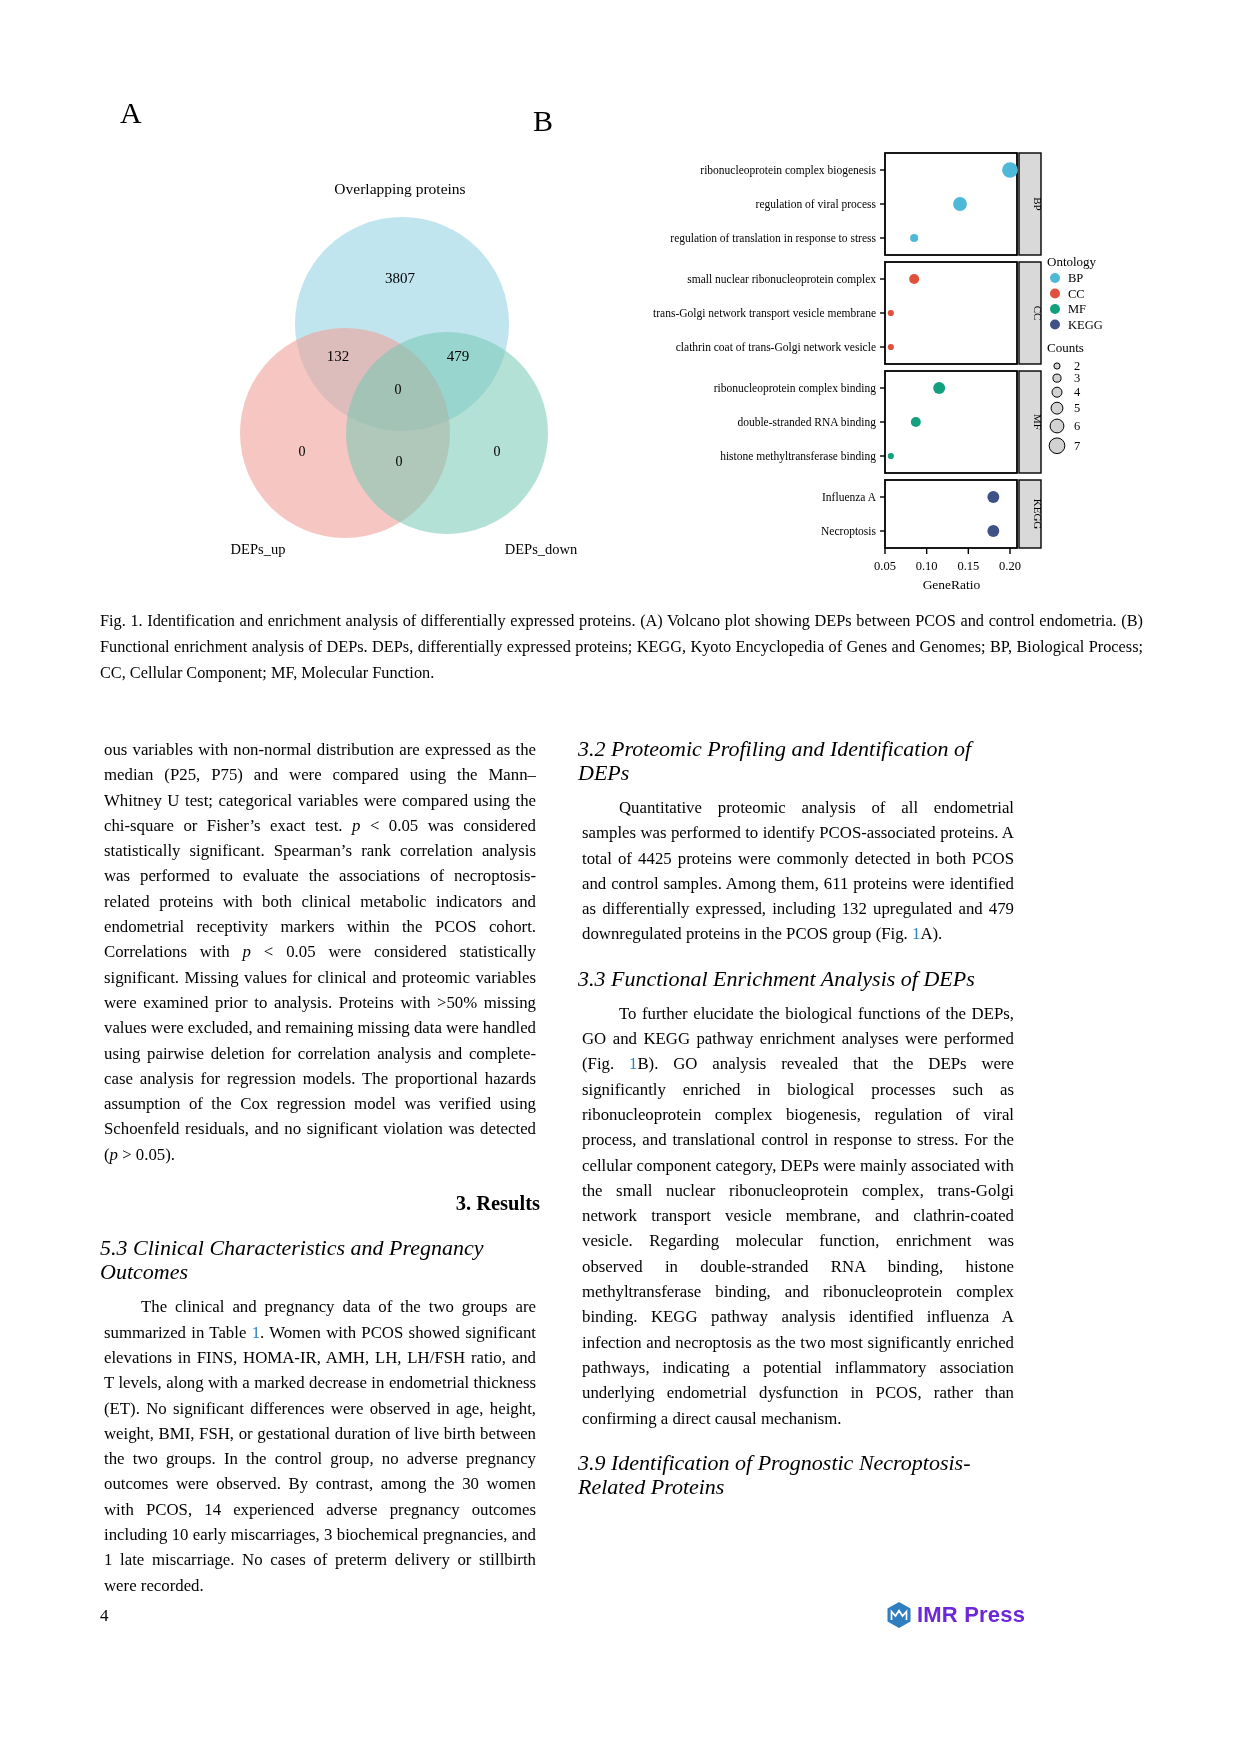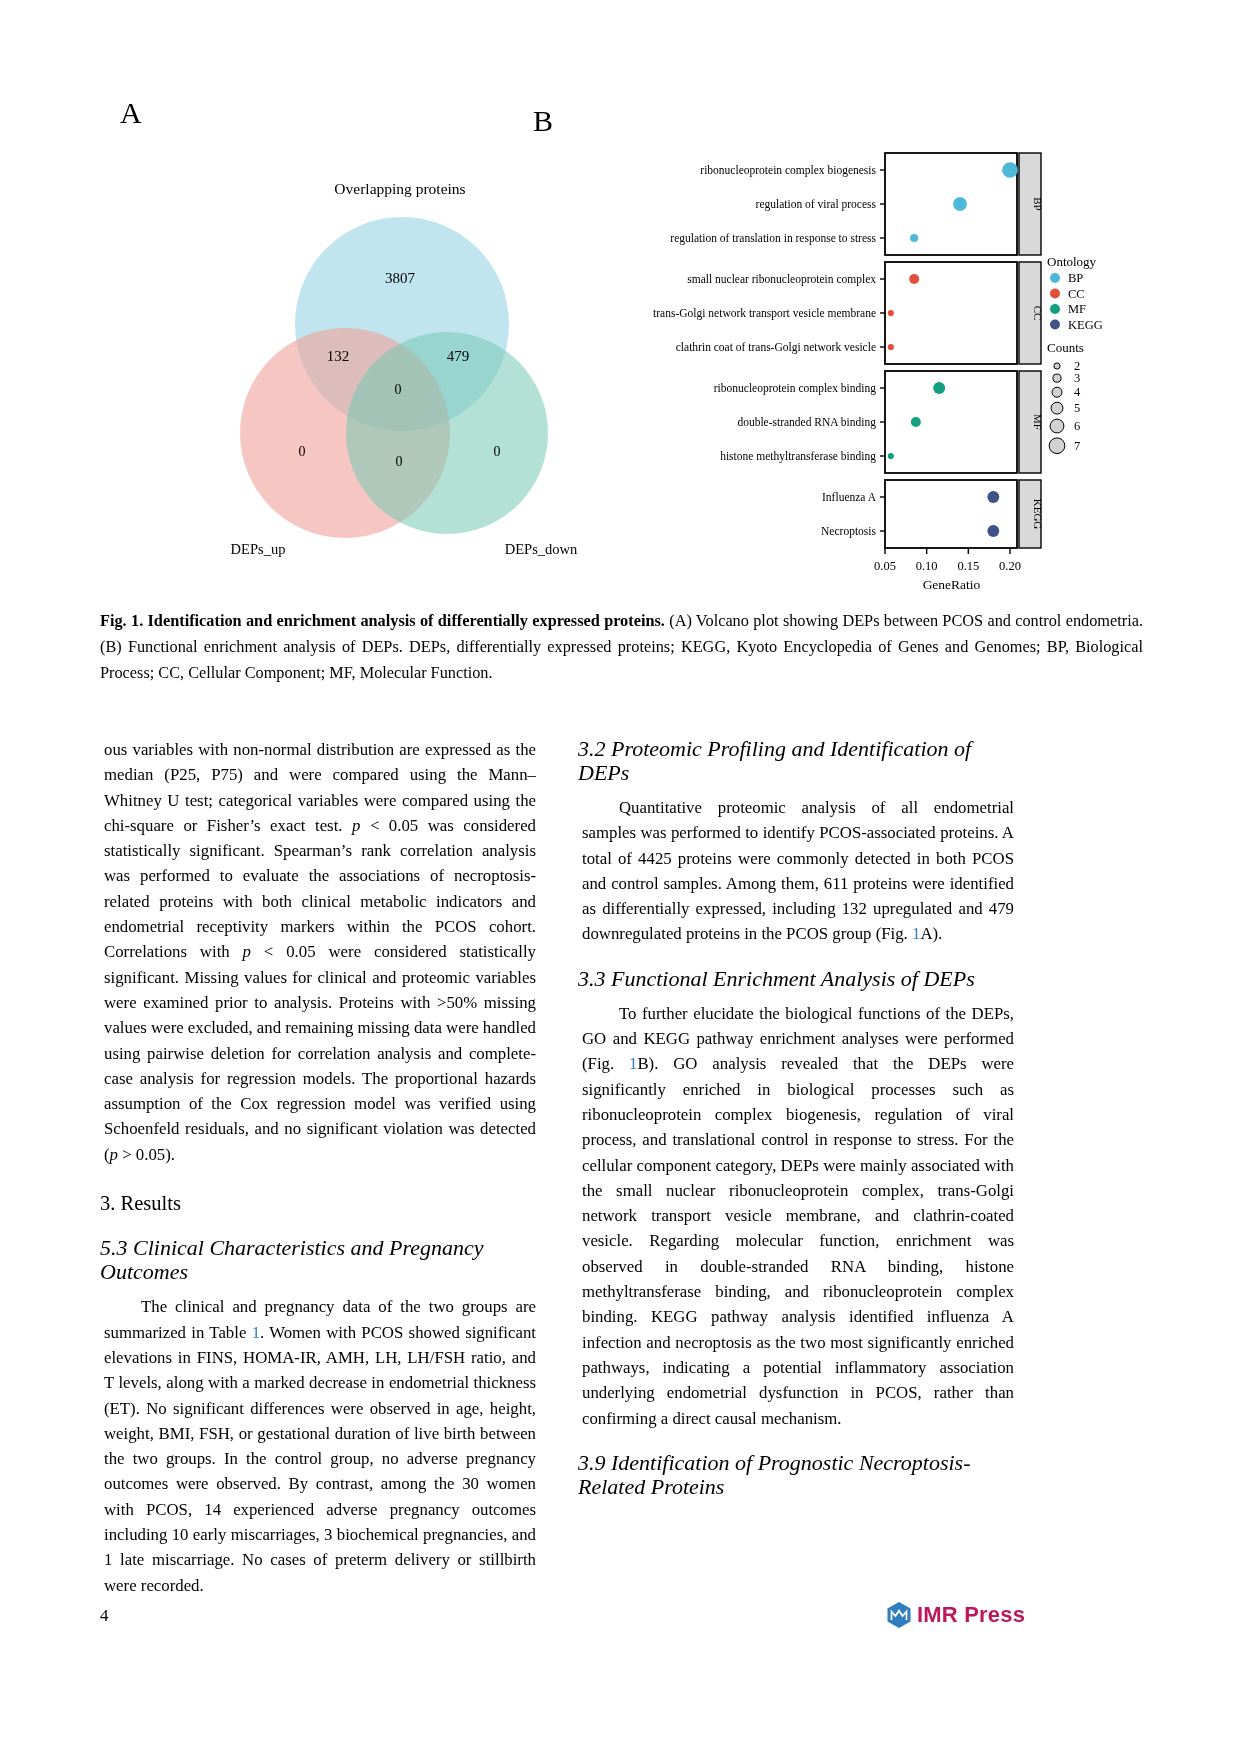--- a/index.html
+++ b/index.html
@@ -3,34 +3,34 @@
 <meta charset="utf-8">
 <style>
   html,body { margin:0; padding:0; background:#888; }
   .page { position:relative; width:1241px; height:1754px; background:#ffffff;
           font-family:"Liberation Serif", serif; color:#111; margin:0 auto; overflow:hidden; }
   .panel-label { position:absolute; font-size:30px; color:#000; }
   svg { font-family:"Liberation Serif", serif; }
   svg text { fill:#000; }
   .caption { position:absolute; left:100px; top:608px; width:1043px;
              font-size:16.3px; line-height:26px; text-align:justify; color:#000; }
-  .caption .lead { font-weight:bold; }
+  .caption .lead { font-weight:normal; }
   .col { position:absolute; top:737px; width:440px; font-size:16.8px;
          line-height:25.3px; text-align:justify; color:#000; }
   .col-left  { left:100px; }
   .col-right { left:578px; }
   .para { margin:4px; text-indent:37px; }
   .para.noindent { text-indent:0; }
-  .h2 { font-size:20.5px; font-weight:normal; margin:24px 0 13px 0; text-align:left; }
+  .h2 { font-size:20.5px; font-weight:bold; margin:24px 0 13px 0; text-align:right; }
   .h3 { font-style:italic; margin:20px 0 10px 0; font-size:22px; text-align:left; line-height:24px; }
   .col > :first-child { margin-top:0; }
   .it { font-style:italic; }
   .page-number { position:absolute; left:100px; top:1606px; font-size:17px; color:#000; }
   .logo { position:absolute; left:886px; top:1601px; display:flex; align-items:center; gap:5px; }
-  .logo-text { font-size:22px; font-weight:bold; color:#be185d;
+  .logo-text { font-size:22px; font-weight:bold; color:#6d28d9;
                font-family:"Liberation Sans", sans-serif; letter-spacing:0.2px; }
 </style>
 </head>
 <body>
 
 <div class="page">
 
   <div class="panel-label" style="left:120px; top:96px;">A</div>
   <div class="panel-label" style="left:533px; top:104px;">B</div>
 

